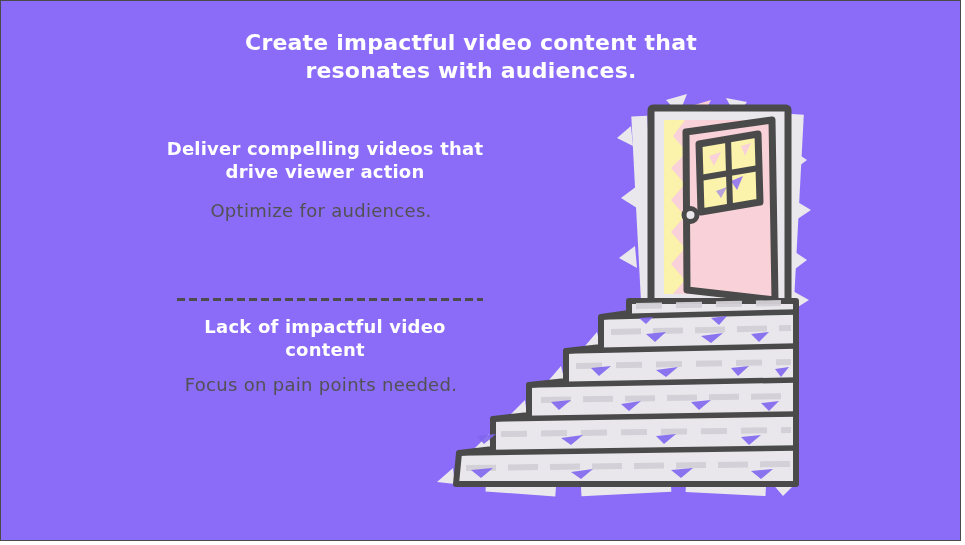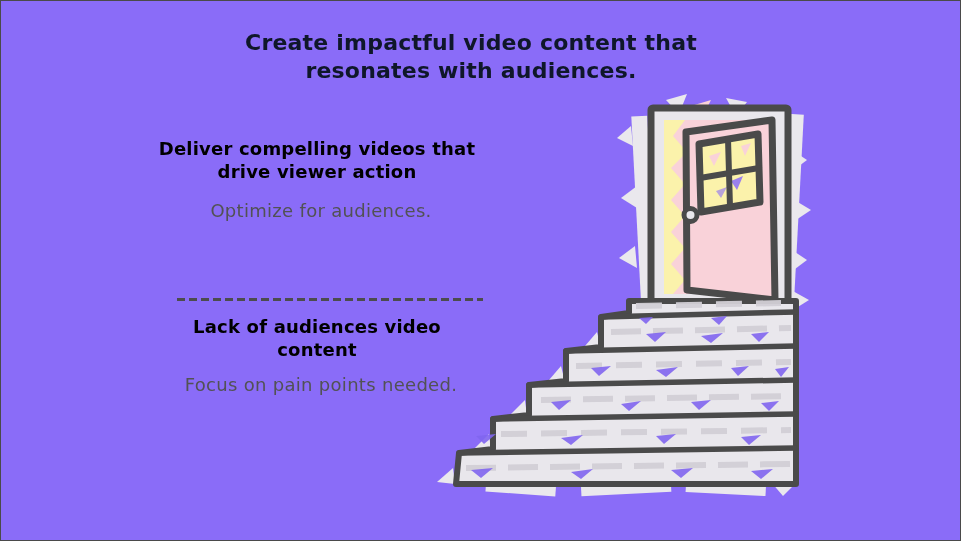--- a/index.html
+++ b/index.html
@@ -14,33 +14,33 @@
     left: 0; top: 0;
     width: 959px; height: 539px;
     background: #8a6cf8;
     border: 1px solid #4a4a4a;
     overflow: hidden;
   }
   .slide-title {
     position: absolute;
     left: 130px; top: 28px; width: 680px;
     text-align: center;
-    color: #0f172a;
+    color: #ffffff;
     font-size: 22px;
     font-weight: 700;
     line-height: 1.28;
     letter-spacing: 0.2px;
   }
   .slide-title .inner { max-width: 540px; margin: 0 auto; }
 
   .section-heading {
     position: absolute;
-    left: 136px; width: 360px;
+    left: 144px; width: 360px;
     text-align: center;
-    color: #000000;
+    color: #ffffff;
     font-size: 18px;
     font-weight: 700;
     line-height: 1.25;
     letter-spacing: 0.2px;
   }
   .section-heading .inner { margin: 0 auto; }
   #sec1-heading { top: 137px; }
   #sec1-heading .inner { max-width: 320px; }
   #sec2-heading { top: 315px; }
   #sec2-heading .inner { max-width: 300px; }
@@ -80,21 +80,21 @@
   </div>
 
   <div class="section-heading" id="sec1-heading">
     <div class="inner">Deliver compelling videos that drive viewer action</div>
   </div>
   <div class="section-body" id="sec1-body">Optimize for audiences.</div>
 
   <div class="divider"></div>
 
   <div class="section-heading" id="sec2-heading">
-    <div class="inner">Lack of audiences video content</div>
+    <div class="inner">Lack of impactful video content</div>
   </div>
   <div class="section-body" id="sec2-body">Focus on pain points needed.</div>
 
   <svg class="illustration" viewBox="0 0 390 420" xmlns="http://www.w3.org/2000/svg">
 
     <g fill="#eae8ed">
       <rect x="205" y="30" width="16" height="185" transform="rotate(-3 213 120)"></rect>
       <rect x="348" y="28" width="20" height="190" transform="rotate(3 358 120)"></rect>
       <polygon points="235,14 256,8 248,28"></polygon>
       <polygon points="295,12 316,16 305,30"></polygon>

